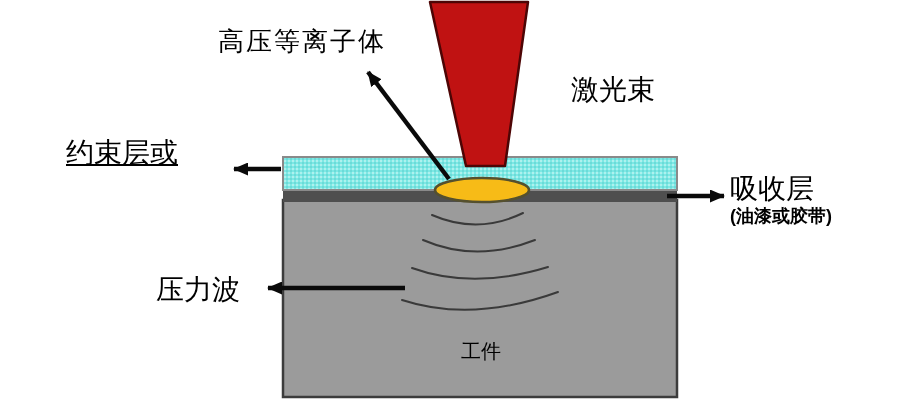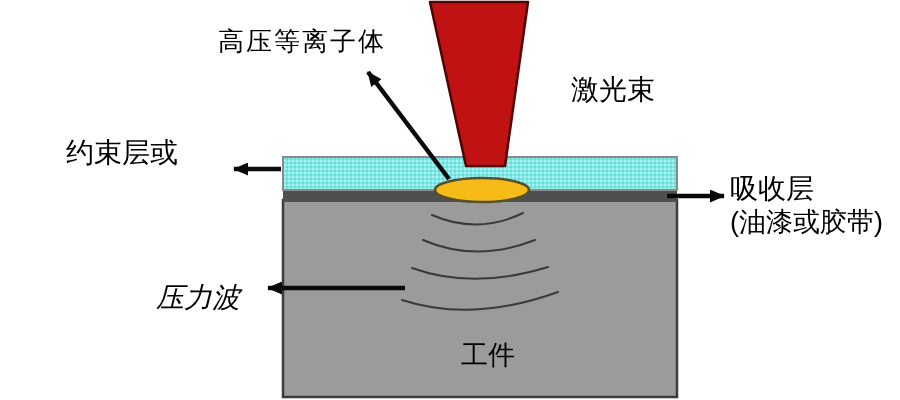--- a/index.html
+++ b/index.html
@@ -23,25 +23,25 @@
   .lbl {
     position: absolute;
     color: #000000;
     font-size: 28px;
     line-height: 1.22;
     white-space: nowrap;
     font-weight: 500;
   }
   .lbl-plasma      { left: 218px; top: 26px;  font-size: 26px; letter-spacing: 2px; }
   .lbl-laser       { left: 532px; top: 73px; margin-left: 39px; }
-  .lbl-constraint  { left: 66px;  top: 136px; }
+  .lbl-constraint  { left: 66px;  top: 136px; text-decoration: underline; }
   .lbl-absorber    { left: 730px; top: 172px; width: 170px; text-align: left; white-space: nowrap; }
-  .lbl-absorber .line2 { font-size: 27px; }
-  .lbl-pressure    { left: 156px; top: 281px; font-style: italic; }
-  .lbl-workpiece   { left: 461px; top: 339px; font-size: 27px; }
+  .lbl-absorber .line2 { font-size: 18px; font-weight: bold; }
+  .lbl-pressure    { left: 156px; top: 273px; }
+  .lbl-workpiece   { left: 461px; top: 339px; font-size: 20px; }
 </style>
 </head>
 <body>
 
 <div class="stage">
 
   <svg width="900" height="400" viewBox="0 0 900 400">
     <defs>
       <marker id="ah" markerUnits="userSpaceOnUse" markerWidth="16" markerHeight="13" refX="14" refY="6.5" orient="auto">
         <path d="M0,0 L15,6.5 L0,13 Z" fill="#0a0a0a"></path>

